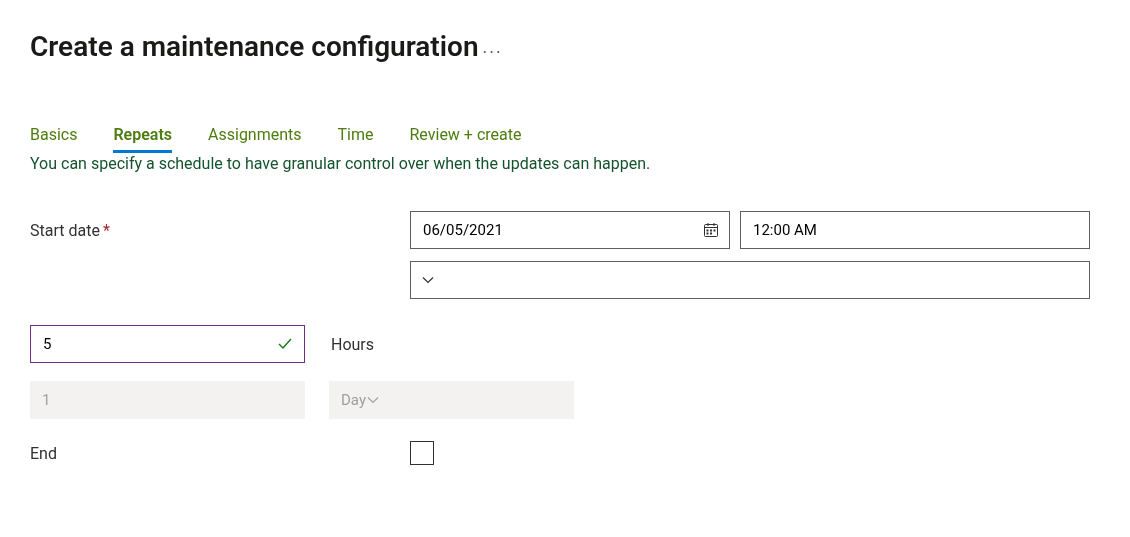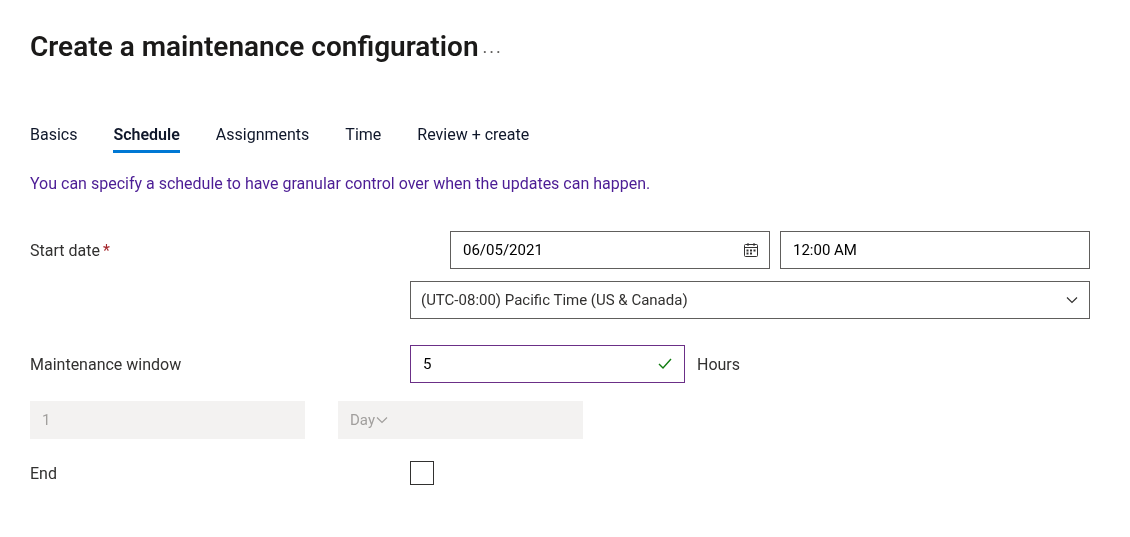--- a/index.html
+++ b/index.html
@@ -30,39 +30,38 @@
     padding-top: 10px;
   }
   .tabs {
     display: flex;
     gap: 36px;
     margin-top: 58px;
     border-bottom: 1px solid transparent;
   }
   .tab {
     font-size: 16px;
-    color: #0f172a;
+    color: #4d7c0f;
     padding: 4px 0 8px 0;
     cursor: pointer;
     position: relative;
   }
   .tab.active {
     font-weight: 600;
   }
   .tab.active::after {
     content: "";
     position: absolute;
     left: 0; right: 0; bottom: -1px;
     height: 3px;
     background: #0078d4;
   }
   .description {
-    margin-top: 20px;
-    font-size: 16px;
-    color: #4c1d95;
+    font-size: 16px;
+    color: #14532d;
     line-height: 1.4;
   }
   .form {
     margin-top: 36px;
   }
   .row {
     display: flex;
     align-items: center;
     margin-bottom: 18px;
     min-height: 32px;
@@ -97,65 +96,65 @@
     position: relative;
   }
   .input input {
     border: none;
     outline: none;
     font-size: 15px;
     font-family: inherit;
     width: 100%;
     background: transparent;
   }
-  .date-input { width: 320px; justify-content: space-between; margin-left: 40px; }
+  .date-input { width: 320px; justify-content: space-between; }
   .time-input { flex: 1; }
   .tz-select { width: 100%; justify-content: space-between; cursor: pointer; }
   .mw-input {
     width: 275px;
     border: 1px solid #6b2f87;
     justify-content: space-between;
   }
   .unit-label {
     font-size: 16px;
-    margin-left: 2px;
+    margin-left: 16px;
   }
   .disabled-input, .disabled-select {
     height: 38px;
     background: #f3f2f1;
     border: none;
     padding: 0 12px;
     font-size: 15px;
     color: #a19f9d;
     display: flex;
     align-items: center;
   }
   .disabled-input { width: 275px; }
-  .disabled-select { width: 245px; justify-content: flex-start; margin-left: 23px; }
+  .disabled-select { width: 245px; justify-content: flex-start; margin-left: 14px; }
   .checkbox {
     width: 24px;
     height: 24px;
     border: 1.5px solid #323130;
     background: #fff;
     cursor: pointer;
   }
   .cal-icon svg, .chev-icon svg, .check-icon svg { display: block; }
   .indent-row { margin-top: -6px; margin-bottom: 26px; }
 </style>
 </head>
 <body>
 
 <div class="header-row">
   <h1 class="page-title">Create a maintenance configuration</h1>
   <span class="more-icon">···</span>
 </div>
 
 <div class="tabs">
   <div class="tab">Basics</div>
-  <div class="tab active">Schedule</div>
+  <div class="tab active">Repeats</div>
   <div class="tab">Assignments</div>
   <div class="tab">Time</div>
   <div class="tab">Review + create</div>
 </div>
 
 <div class="description">You can specify a schedule to have granular control over when the updates can happen.</div>
 
 <div class="form">
 
   <div class="row">
@@ -182,32 +181,30 @@
       <div class="input time-input">
         <input type="text" value="12:00 AM" style="">
       </div>
     </div>
   </div>
 
   <div class="row indent-row">
     <div class="label"></div>
     <div class="controls">
       <div class="select tz-select">
-        <span>(UTC-08:00) Pacific Time (US &amp; Canada)</span>
         <span class="chev-icon">
           <svg width="14" height="14" viewBox="0 0 14 14">
               <path d="M2 4.5 L7 9.5 L12 4.5" fill="none" stroke="#323130" stroke-width="1.2"></path>
             </svg>
         </span>
       </div>
     </div>
   </div>
 
   <div class="row">
-    <div class="label">Maintenance window</div>
     <div class="controls">
       <div class="input mw-input">
         <input type="text" value="5" style="">
         <span class="check-icon">
           <svg width="18" height="18" viewBox="0 0 18 18">
               <path d="M3 9 L7 13 L15 4" fill="none" stroke="#107c10" stroke-width="1.4"></path>
             </svg>
         </span>
       </div>
       <span class="unit-label">Hours</span>

